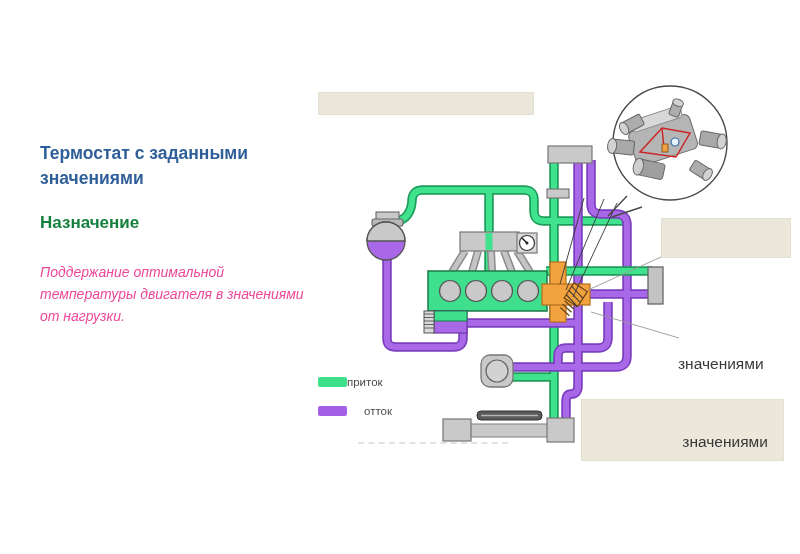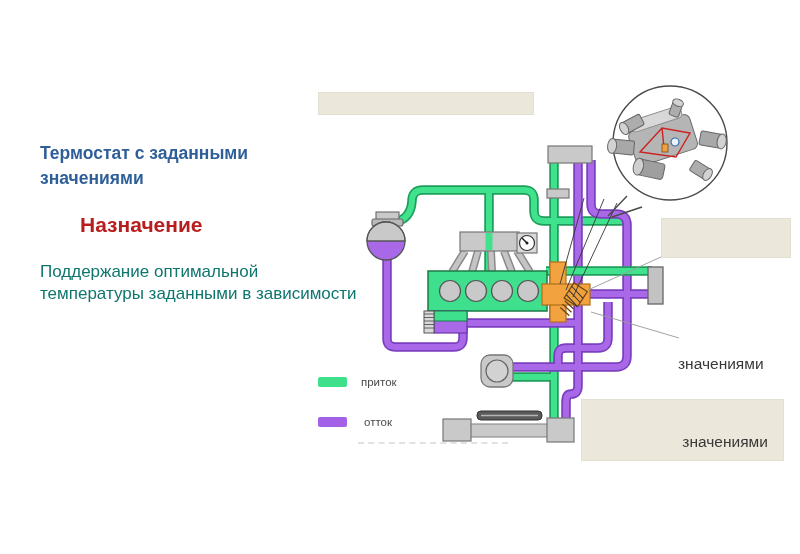--- a/index.html
+++ b/index.html
@@ -1,28 +1,28 @@
 <!DOCTYPE html>
 <html><head>
 <meta charset="utf-8">
 <style>
   html,body{margin:0;padding:0;background:#fff;}
   #slide{position:relative;width:800px;height:478px;background:#ffffff;overflow:hidden;
          font-family:"Liberation Sans", sans-serif;}
   .abs{position:absolute;}
   
   .title{left:40px;top:141px;font-size:17.5px;font-weight:bold;color:#2f5f99;line-height:25px;}
-  .heading{left:40px;top:213px;font-size:21px;font-weight:bold;color:#b91c1c;margin-left:40px;}
-  .body-text{left:40px;top:261px;font-size:17px;color:#0f766e;line-height:22px;}
+  .heading{left:40px;top:213px;font-size:17px;font-weight:bold;color:#15803d;}
+  .body-text{left:40px;top:261px;font-size:14px;color:#ec4899;line-height:22px;font-style:italic;}
   
   .legend-row{position:absolute;display:flex;align-items:center;}
   .swatch{width:29px;height:10px;border-radius:2px;}
   .sw-green{background:#3ee08b;}
   .sw-purple{background:#a361e8;}
-  .legend-label{font-size:11.5px;color:#4a4a4a;margin-left:14px;}
+  .legend-label{font-size:11.5px;color:#4a4a4a;}
   
   .diagram-label{left:678px;top:299px;font-size:15.5px;color:#383838;line-height:26px;white-space:pre;}
   
   .beige{background:#ebe8db;border:1px solid #e3e0d2;box-sizing:border-box;}
   .b1{left:318px;top:92px;width:216px;height:23px;}
   .b2{left:661px;top:218px;width:130px;height:40px;}
   .b3{left:581px;top:399px;width:203px;height:62px;}
   .ghost{left:358px;top:442px;width:150px;height:0;border-top:2px dashed rgba(150,150,150,.28);}
   
   svg{position:absolute;left:0;top:0;}
@@ -191,28 +191,29 @@
     </g>
   </svg>
 
   <div class="abs title">
     <div>Термостат с заданными</div>
     <div>значениями</div>
   </div>
   <div class="abs heading">Назначение</div>
   <div class="abs body-text">
     <div>Поддержание оптимальной</div>
-    <div>температуры заданными в зависимости</div>
+    <div>температуры двигателя в значениями</div>
+    <div>от нагрузки.</div>
   </div>
 
   <div class="legend-row" style="left:318px;top:376px;">
     <span class="swatch sw-green"></span>
     <span class="legend-label">приток</span>
   </div>
-  <div class="legend-row" style="left:318px;top:416px;text-align:right;">
+  <div class="legend-row" style="left:318px;top:405px;text-align:right;">
     <span class="swatch sw-purple"></span>
     <span class="legend-label" style="margin-left:17px;">отток</span>
   </div>
 
   <div class="abs diagram-label">
     <div>значениями</div>
     <div> значениями</div>
   </div>
 
   <div class="abs ghost"></div>

